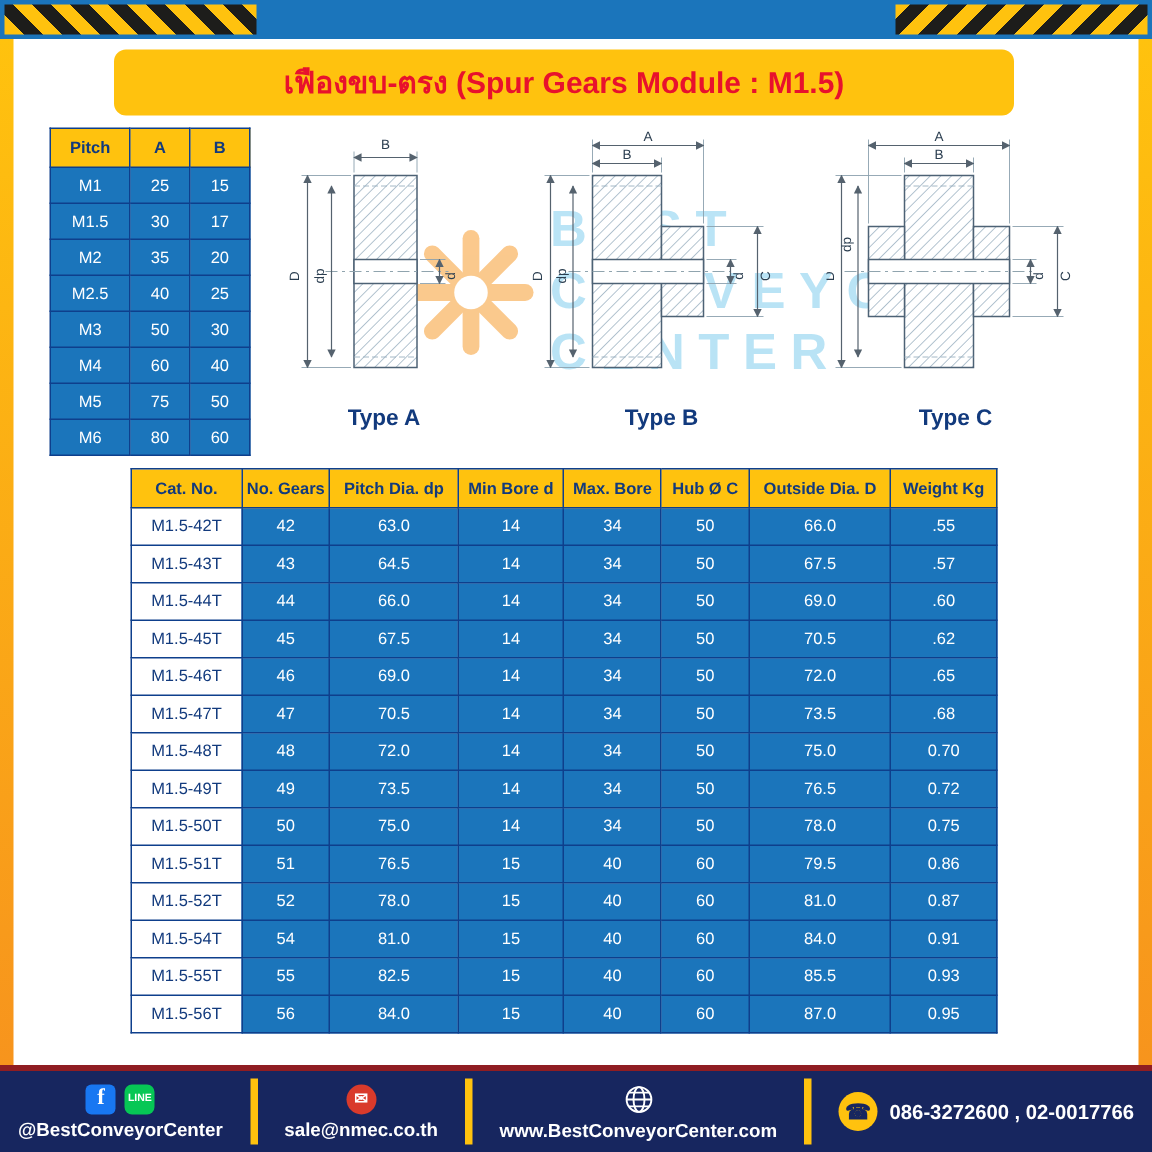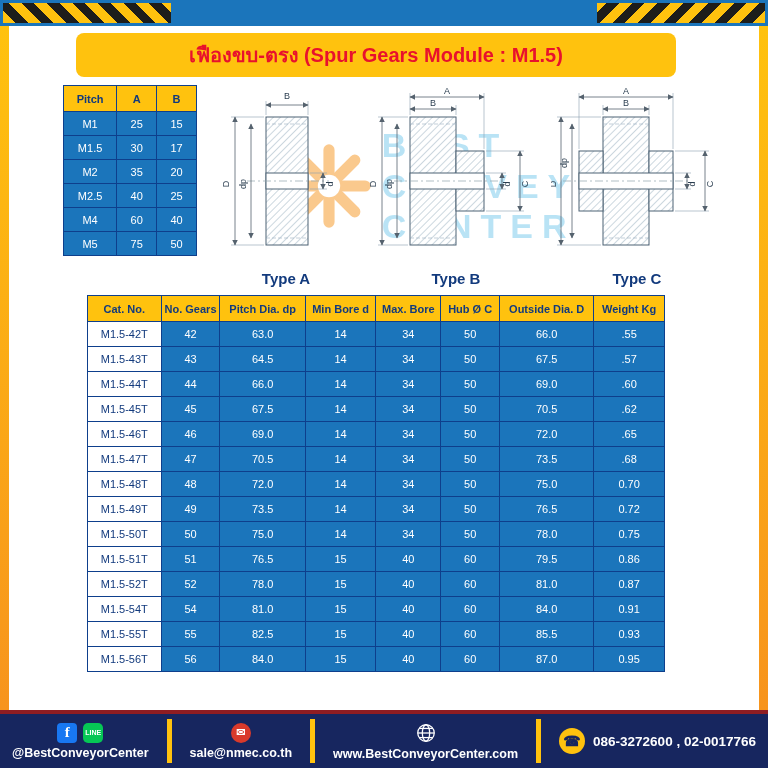--- a/index.html
+++ b/index.html
@@ -18,21 +18,21 @@
   .body-wrap { flex:1; display:flex; min-height:0; }
   .side-bar { width:9px; background:linear-gradient(180deg,#ffc20e 0%, #f7941d 100%); flex:0 0 auto; }
   .content { flex:1; padding:5px 24px 0 8px; display:flex; flex-direction:column; overflow:hidden; }
 
   
   .title-row { display:flex; justify-content:center; margin:2px 0 8px; }
   .title { background:#ffc20e; color:#e8112d; font-weight:bold; font-size:20px;
            padding:6px 10px; border-radius:8px; width:600px; text-align:center; }
 
   
-  .upper { display:flex; margin-left:46px; margin-right:8px; gap:10px; flex:0 0 auto; }
+  .upper { display:flex; margin-left:16px; margin-right:8px; gap:10px; flex:0 0 auto; }
 
   table { border-collapse:collapse; table-layout:fixed; }
   .pitch-table { width:134px; flex:0 0 auto; align-self:flex-start; }
   .pitch-table th, .pitch-table td { border:1px solid #0e3f8c; text-align:center; font-size:11px; }
   .pitch-table th { background:#ffc20e; color:#123a7d; height:26px; }
   .pitch-table td { background:#1b75bb; color:#ffffff; height:24px; }
   .pitch-table th:first-child { width:40%; }
 
   .drawings { flex:1; position:relative; display:flex; justify-content:space-between; align-items:flex-start; padding:2px 4px 0; }
   .watermark { position:absolute; inset:0; display:flex; align-items:center; justify-content:center; gap:10px;
@@ -135,28 +135,38 @@
                 <td>M2</td>
                 <td>35</td>
                 <td>20</td>
               </tr>
               <tr>
                 <td>M2.5</td>
                 <td>40</td>
                 <td>25</td>
               </tr>
               <tr>
+                <td>M3</td>
+                <td>50</td>
+                <td>30</td>
+              </tr>
+              <tr>
                 <td>M4</td>
                 <td>60</td>
                 <td>40</td>
               </tr>
               <tr>
                 <td>M5</td>
                 <td>75</td>
                 <td>50</td>
+              </tr>
+              <tr>
+                <td>M6</td>
+                <td>80</td>
+                <td>60</td>
               </tr>
             </tbody>
         </table>
 
         <div class="drawings">
 
           <div class="watermark">
             <svg class="wm-star" width="86" height="86" viewBox="0 0 100 100">
               <g stroke="#f7941d" stroke-width="13" stroke-linecap="round">
                 <line x1="50" y1="8" x2="50" y2="92"></line>

